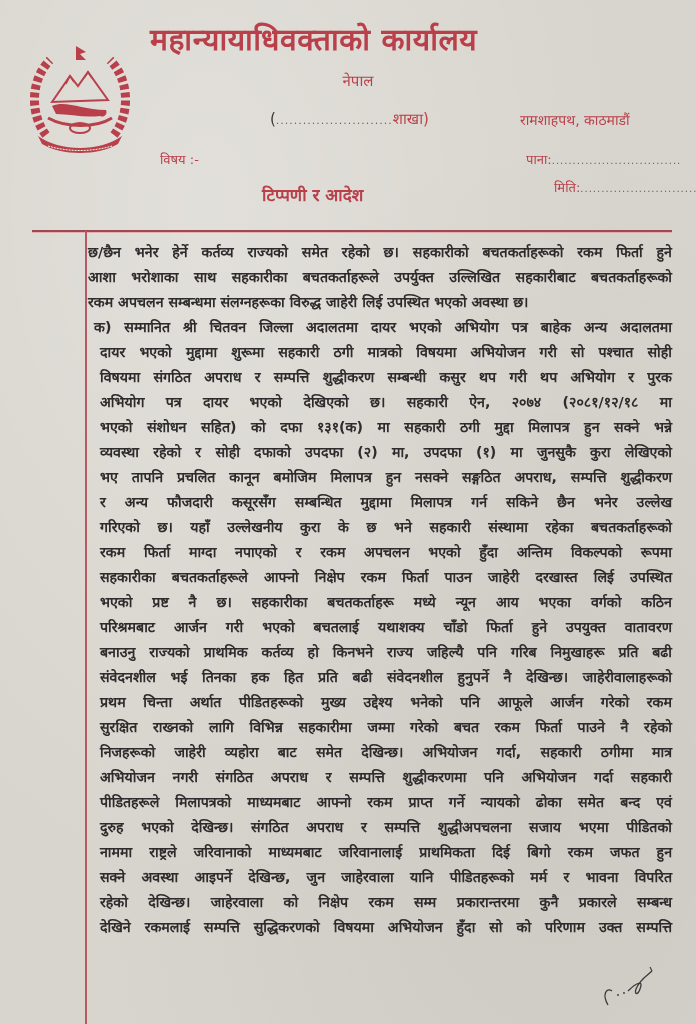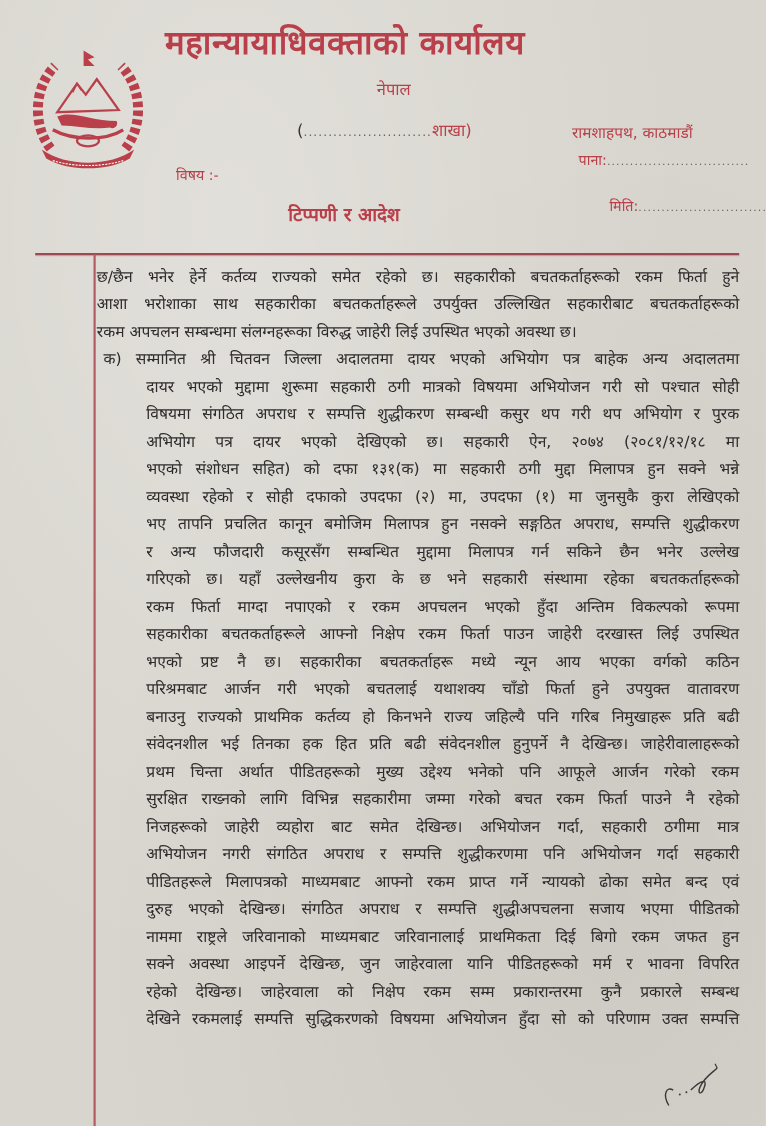--- a/index.html
+++ b/index.html
@@ -33,41 +33,41 @@
   .branch .label { color: #b9404a; margin-left: 0; }
   .address {
     position: absolute; left: 520px; top: 110px; font-size: 14px; color: #b9404a; text-align: right;
   }
   .subject {
     position: absolute; left: 160px; top: 150px; font-size: 13px; color: #b9404a;
   }
   .page-no, .date-field {
     position: absolute; left: 526px; font-size: 13px; color: #b9404a;
   }
-  .page-no { top: 136px; }
+  .page-no { top: 150px; }
   .date-field { top: 178px; margin-left: 28px; }
   .page-no .dots, .date-field .dots { color: #6a6363; font-size: 10px; letter-spacing: 1px; }
   .form-title {
     position: absolute; left: 262px; top: 183px; font-size: 17px; font-weight: bold;
     color: #b9404a;
   }
   .hrule {
     position: absolute; left: 32px; top: 230px; width: 640px; height: 2px; background: #9a4a50;
     box-shadow: 0 1px 0 rgba(229,140,150,0.55);
   }
   .vrule {
     position: absolute; left: 85px; top: 231px; width: 1.5px; height: 793px; background: #b55a63;
   }
   .body-text {
     position: absolute; left: 88px; top: 240px; width: 584px;
     font-family: "DejaVu Sans", "Liberation Sans", sans-serif;
-    font-size: 14.2px; line-height: 25px; color: #2e2b2c;
+    font-size: 14.2px; line-height: 25px; color: #2e2b2c; font-weight: bold;
   }
   .body-text .line { white-space: nowrap; display: block; text-align: justify; text-align-last: justify; height: 25px; }
-  .body-text .line.indent { padding-left: 45px; box-sizing: border-box; }
+  .body-text .line.indent { padding-left: 12px; box-sizing: border-box; }
   .body-text .line.last { text-align-last: left; }
   .signature {
     position: absolute; left: 600px; top: 965px; width: 60px; height: 50px;
   }
 </style>
 </head>
 <body>
 
 <div class="page">
 

